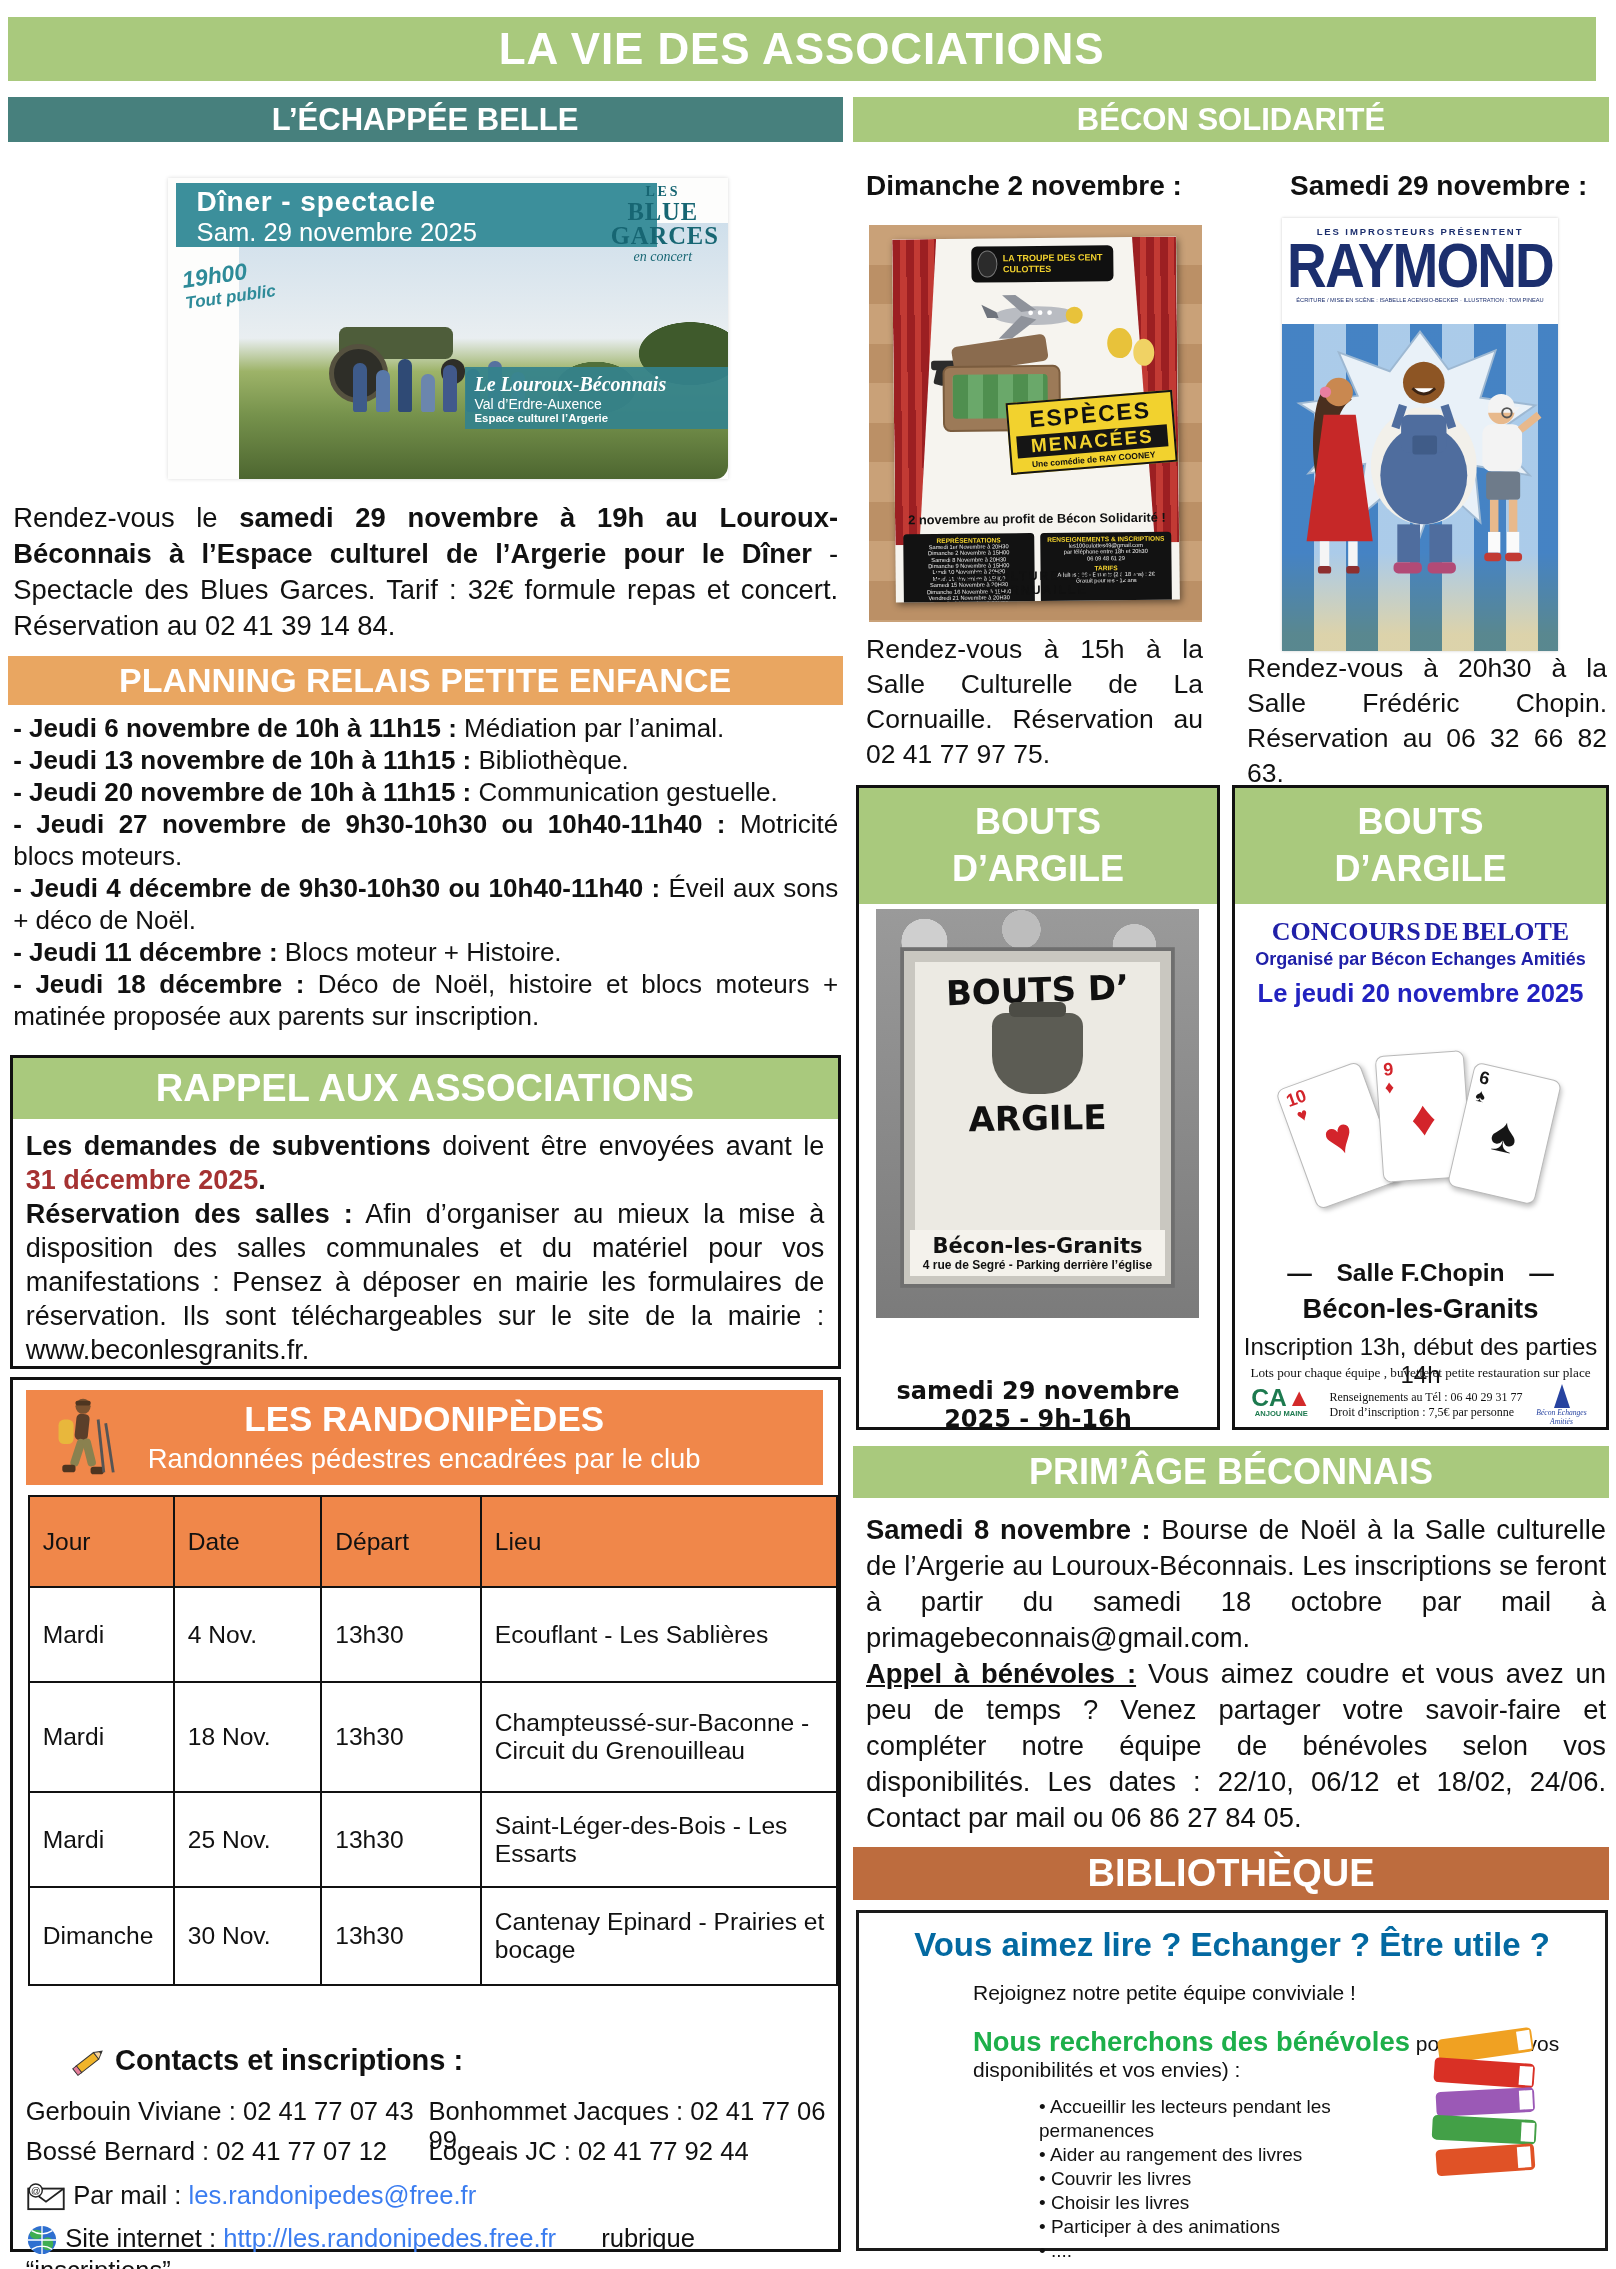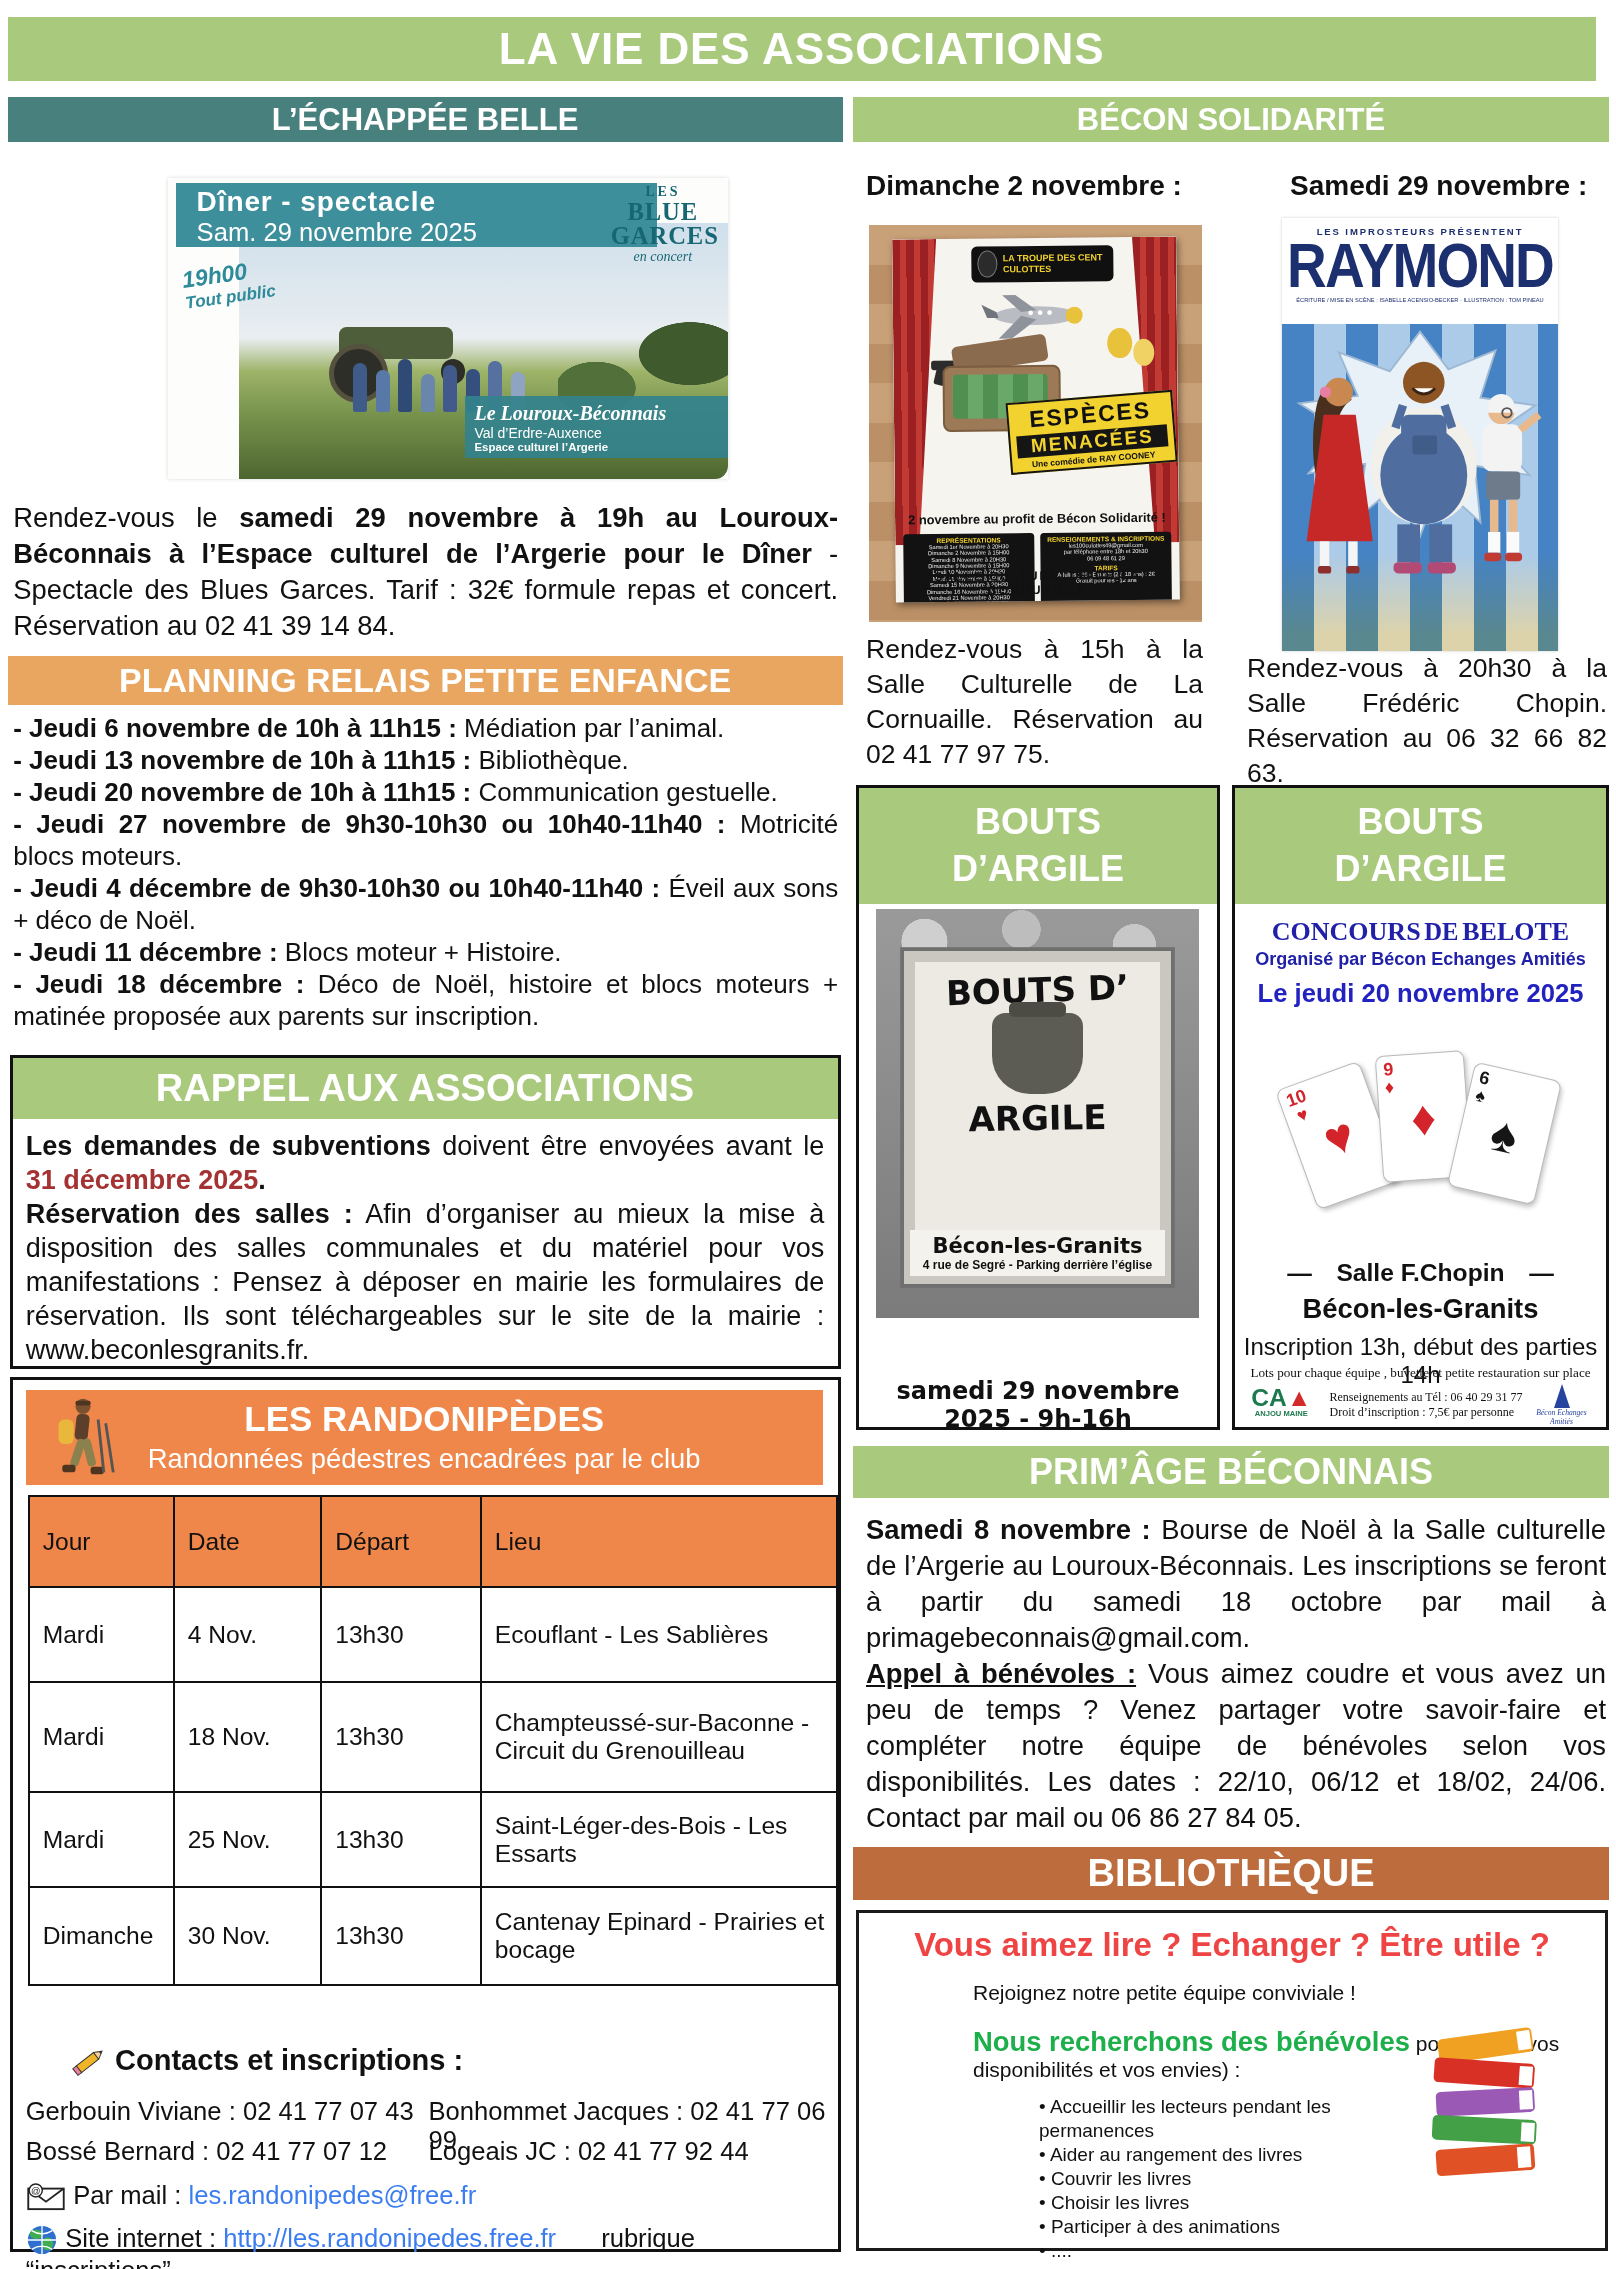--- a/index.html
+++ b/index.html
@@ -35,21 +35,21 @@
   .ribbon{position:absolute;left:7.6px;top:4.7px;width:481px;height:64px;background:#3c8f9b;color:#fff;padding:3.8px 0 0 21px;box-sizing:border-box;}
   .ribbon .l1{font-size:28px;font-weight:bold;letter-spacing:0.9px;}
   .ribbon .l2{font-size:25.6px;}
   .timenote{position:absolute;left:15px;top:79px;color:#2e8b99;transform:rotate(-8deg);width:142px;}
   .timenote .t1{font-size:23px;font-weight:bold;font-style:italic;}
   .timenote .t2{font-size:17px;font-weight:bold;font-style:italic;}
   .bandlogo{position:absolute;right:13.2px;top:5.7px;width:104px;text-align:center;color:#176673;font-family:"Liberation Serif",serif;}
   .bandlogo .s{font-size:14px;letter-spacing:2.8px;font-weight:bold;}
   .bandlogo .m{font-size:24.6px;font-weight:bold;letter-spacing:0.9px;line-height:24.6px;}
   .bandlogo .c{font-size:14px;font-style:italic;}
-  .venuebox{position:absolute;right:0;top:189px;width:263px;background:rgba(52,130,140,.93);color:#fff;padding:5.7px 9.5px;box-sizing:border-box;margin-top:29px;}
+  .venuebox{position:absolute;right:0;top:189px;width:263px;background:rgba(52,130,140,.93);color:#fff;padding:5.7px 9.5px;box-sizing:border-box;}
   .venuebox .v1{font-size:20px;font-style:italic;font-weight:bold;font-family:"Liberation Serif",serif;}
   .venuebox .v2{font-size:14px;}
   .venuebox .v3{font-size:11.4px;font-weight:bold;}
   
   #p-echappee{left:13.2px;top:500px;width:825px;font-size:27.4px;line-height:36px;}
   #hdr-planning{left:7.6px;top:656px;width:835px;height:49px;line-height:49px;font-size:34px;}
   #planning{left:13.2px;top:712px;width:825px;font-size:26px;line-height:32px;}
   #planning p{margin:0;}
   
   #rappel{left:9.5px;top:1055px;width:831px;height:314px;border:3.8px solid #111;box-sizing:border-box;background:#fff;}
@@ -140,21 +140,21 @@
   #belotebox .rens{position:absolute;left:85px;top:3.8px;font-size:12px;font-family:"Liberation Serif",serif;}
   .amities{position:absolute;right:0;top:-1.9px;width:70px;text-align:center;}
   .amities .tower{margin:0 auto;width:0;height:0;border-left:8.5px solid transparent;border-right:8.5px solid transparent;border-bottom:24.6px solid #2743a0;}
   .amities .cap{font-size:7.6px;color:#2743a0;font-style:italic;font-family:"Liberation Serif",serif;}
   
   #hdr-primage{left:853px;top:1446px;width:756px;height:52px;line-height:52px;font-size:36px;}
   #primage-body{left:866px;top:1512px;width:740px;font-size:27.4px;line-height:36px;}
   .ul{text-decoration:underline;}
   #hdr-biblio{left:853px;top:1847px;width:756px;height:53px;line-height:53px;font-size:38px;}
   #biblio{left:856px;top:1910px;width:752px;height:341px;border:3.8px solid #1a1a1a;box-sizing:border-box;background:#fff;}
-  #biblio .t{margin-top:13.2px;text-align:center;color:#ef4444;font-size:33px;font-weight:bold;}
+  #biblio .t{margin-top:13.2px;text-align:center;color:#0369a1;font-size:33px;font-weight:bold;}
   #biblio .s{margin:17px 0 0 114px;font-size:21px;}
   #biblio .g{margin:21px 0 0 114px;font-size:21px;}
   #biblio .g .gb{color:#1daf4a;font-size:27.4px;font-weight:bold;}
   #biblio ul{margin:13.2px 0 0 180px;padding:0;list-style:none;font-size:19px;line-height:24px;width:397px;}
   #biblio ul li:before{content:"• ";}
   #books{position:absolute;right:44px;top:112px;}
 </style>
 </head>
 <body>
 

